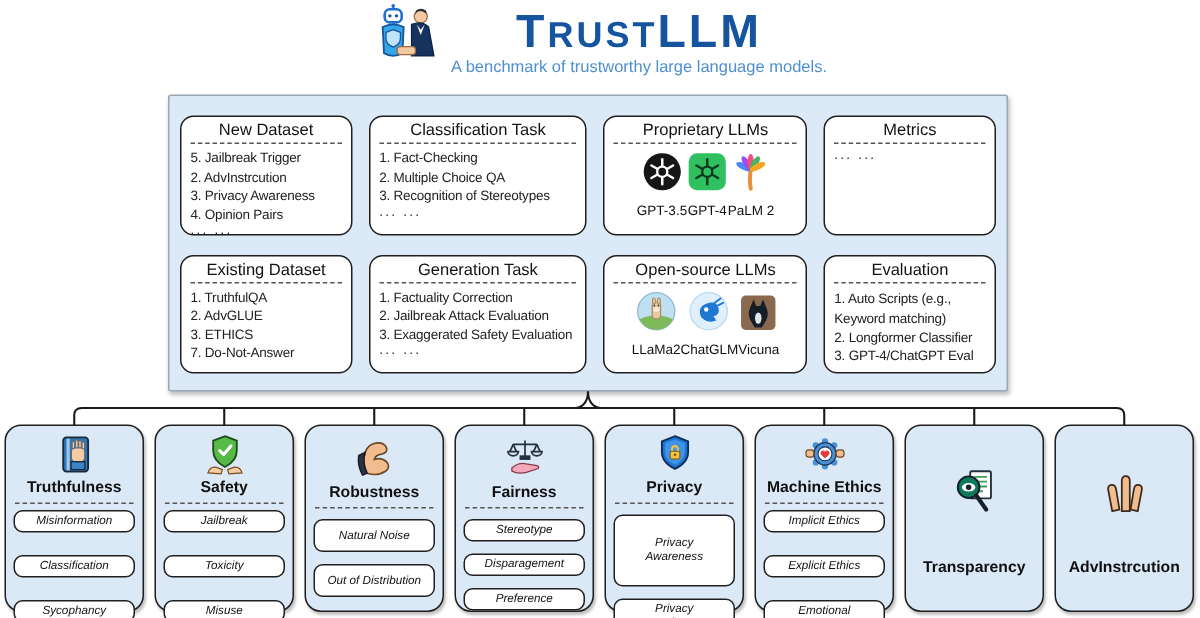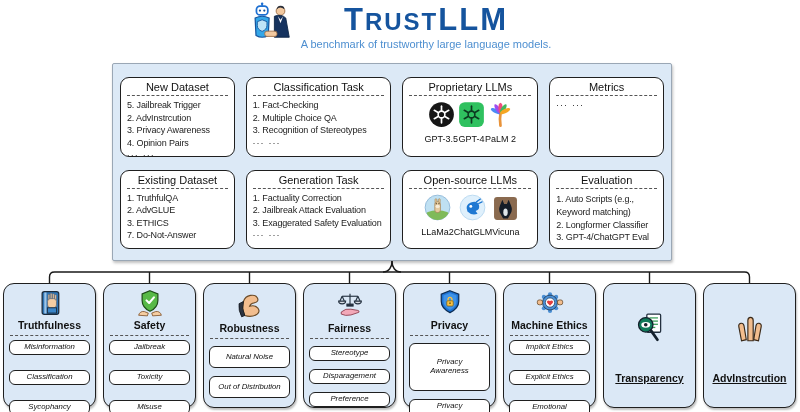--- a/index.html
+++ b/index.html
@@ -39,21 +39,21 @@
     display:flex; flex-direction:column; padding-top:5px; box-shadow:1px 2px 2px rgba(0,0,0,.25); }
   .card-icon { height:31px; display:flex; justify-content:center; align-items:center; }
   .card-title { text-align:center; font-weight:bold; font-size:10.5px; color:#111; margin-top:2px; white-space:nowrap; }
   .card-divider { border-top:1.5px dashed #555; margin:4px 6px 4px; }
   .pills { display:flex; flex-direction:column; gap:15px; margin:0 5px; flex:1; justify-content:flex-start; }
   .pills.roomy { gap:8px; margin-top:3px; }
   .pill { background:#fff; border:1.2px solid #1f1f1f; border-radius:6px; font-style:italic; font-size:7.8px;
     color:#111; text-align:center; padding:2px 1px; min-height:13px; display:flex; align-items:center; justify-content:center; line-height:1.15; }
   .card-simple { justify-content:center; padding-top:0; }
   .card-simple .card-icon { height:40px; }
-  .card-simple .card-title { margin-top:24px;text-decoration:underline; }
+  .card-simple .card-title { margin-top:24px; }
 </style>
 </head>
 <body>
 
 <div class="stage">
 
   <div class="logo-row">
     <span>
       <svg width="42" height="46" viewBox="0 0 48 52">
         <line x1="15" y1="2" x2="15" y2="5" stroke="#1d6fd1" stroke-width="1.6"></line>

